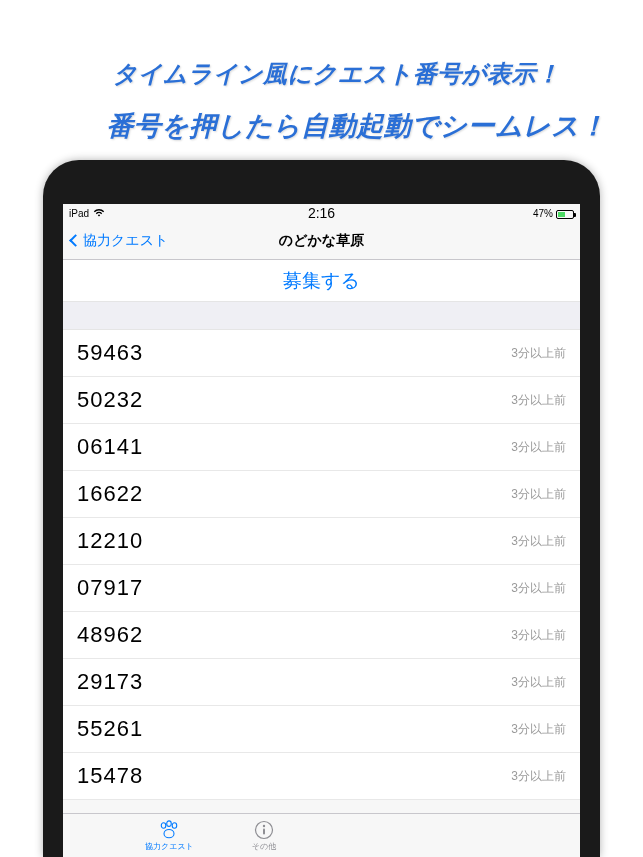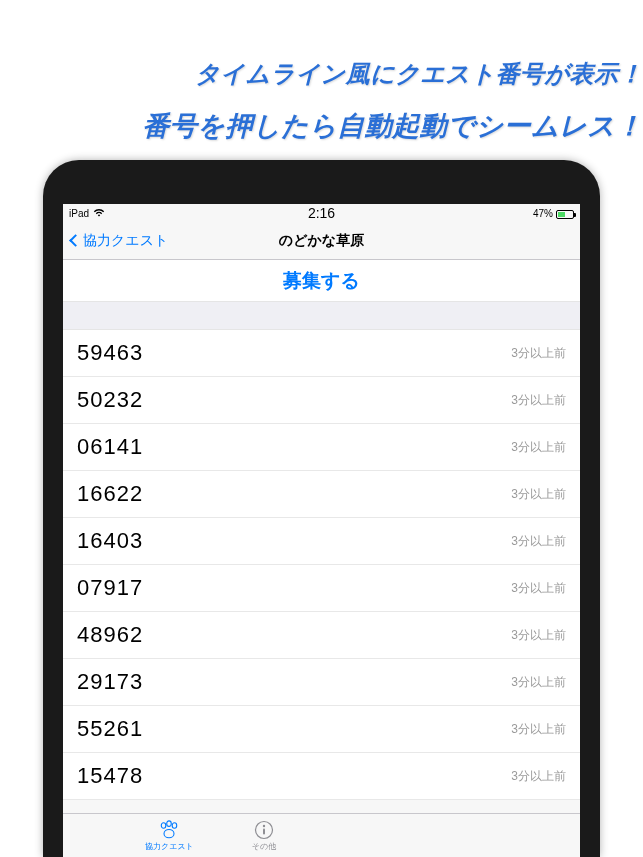--- a/index.html
+++ b/index.html
@@ -9,21 +9,21 @@
       background: #ffffff;
       font-family: -apple-system, "Hiragino Sans", "Hiragino Kaku Gothic ProN", sans-serif;
       position: relative;
       overflow: hidden;
     }
     .promo-text {
       position: absolute;
       top: 58px;
       left: 0;
       right: 0;
-      text-align: right;
+      text-align: center;
       padding-left: 30px;
     }
     .promo-line1 {
       color: #2a6fd6;
       font-size: 24px;
       font-weight: 600;
       font-style: italic;
       text-shadow: 1px 1px 2px rgba(0,0,0,0.15);
       letter-spacing: 0.5px;
     }
@@ -132,21 +132,21 @@
       height: 42px;
       background: #ffffff;
       border-bottom: 1px solid #e5e5e5;
       display: flex;
       align-items: center;
       justify-content: center;
     }
     .recruit-button {
       color: #007aff;
       font-size: 19px;
-      font-weight: 700;
+      font-weight: 400;
       cursor: pointer;
     }
     .gap-section {
       height: 28px;
       background: #efeff4;
       border-bottom: 1px solid #e5e5e5;
     }
     .list {
       background: #ffffff;
     }
@@ -262,21 +262,21 @@
       </div>
       <div class="list-row">
         <span class="quest-number">06141</span>
         <span class="timestamp">3分以上前</span>
       </div>
       <div class="list-row">
         <span class="quest-number">16622</span>
         <span class="timestamp">3分以上前</span>
       </div>
       <div class="list-row">
-        <span class="quest-number">16403</span>
+        <span class="quest-number">12210</span>
         <span class="timestamp">3分以上前</span>
       </div>
       <div class="list-row">
         <span class="quest-number">07917</span>
         <span class="timestamp">3分以上前</span>
       </div>
       <div class="list-row">
         <span class="quest-number">48962</span>
         <span class="timestamp">3分以上前</span>
       </div>

